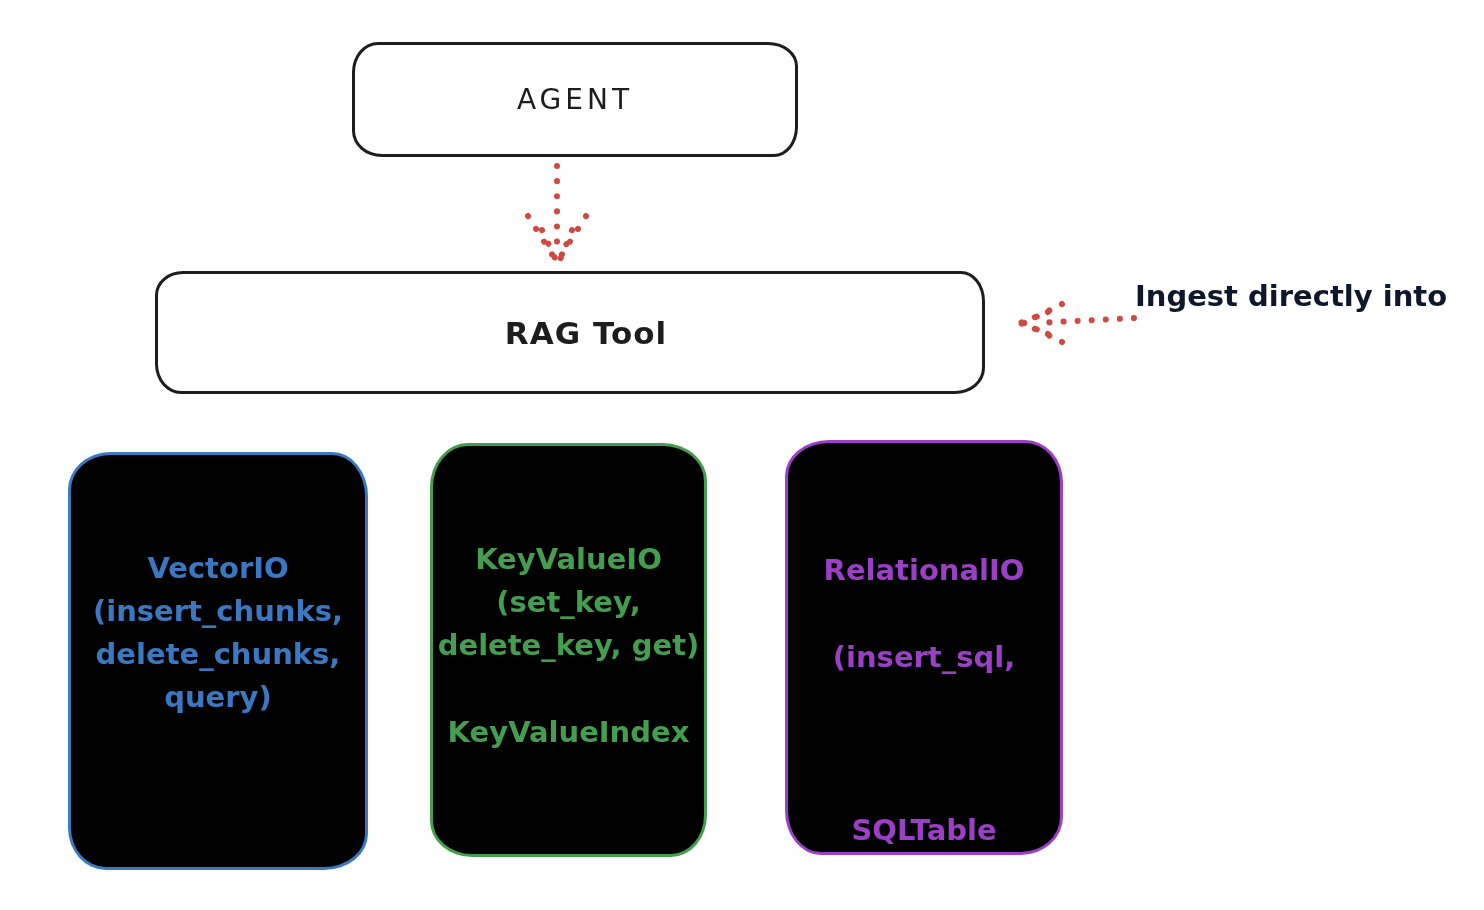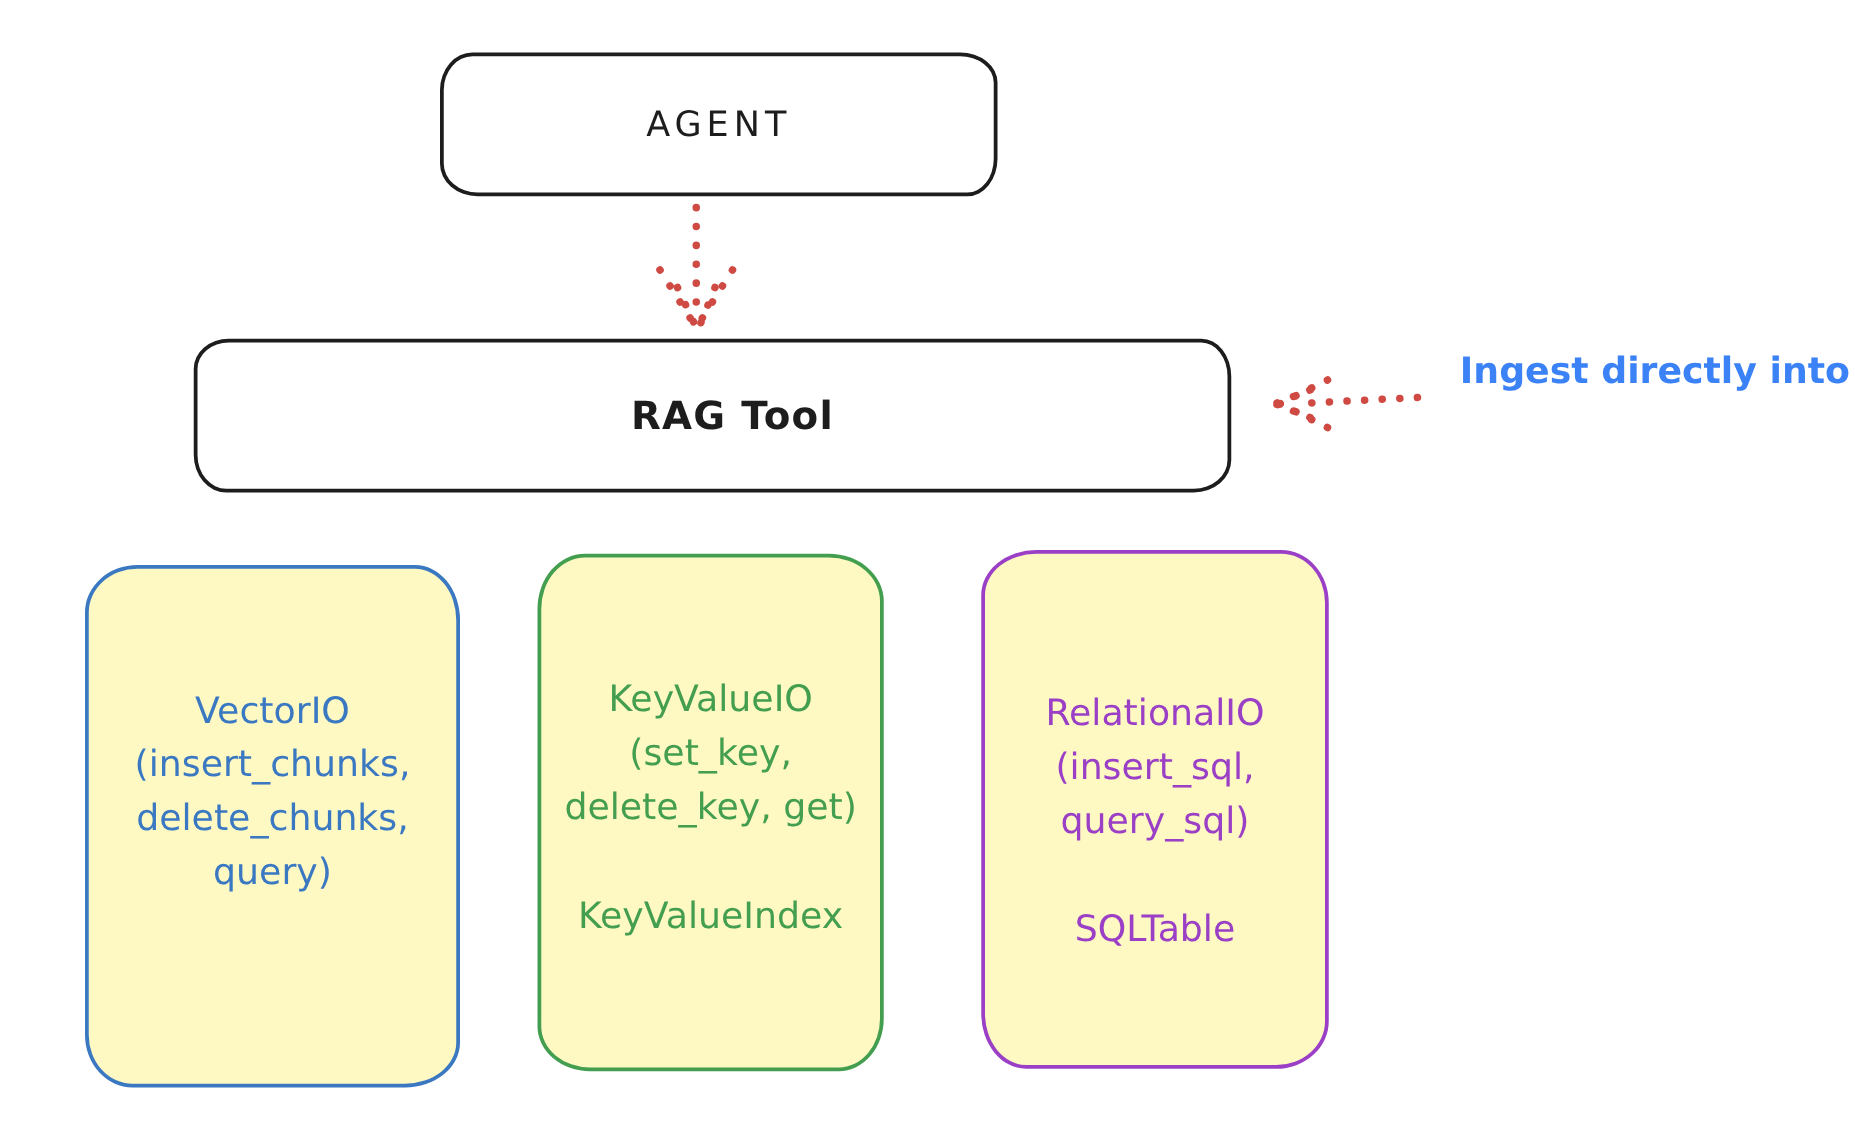--- a/index.html
+++ b/index.html
@@ -32,51 +32,52 @@
     left: 155px; top: 271px; width: 830px; height: 123px;
     border: 3.5px solid #1d1d1d;
     border-radius: 28px 24px 30px 26px / 24px 30px 26px 30px;
     display: flex; align-items: center; justify-content: center;
     color: #1d1d1d; font-size: 31px; font-weight: 600; letter-spacing: 1px; padding-left: 32px;
   }
   
   .store {
     position: absolute;
     box-sizing: border-box;
-    background: #fef9c3;
+    background: #000000;
     display: flex; flex-direction: column; align-items: center;
     text-align: center;
-    font-size: 29px; font-weight: 400; line-height: 43px;
+    font-size: 29px; font-weight: 700; line-height: 43px;
   }
   .store-blue {
     left: 68px; top: 452px; width: 300px; height: 418px;
     border: 3.5px solid #3b78c2; color: #3b78c2;
     border-radius: 42px 36px 44px 38px / 38px 44px 36px 42px;
     padding-top: 92px;
   }
   .store-green {
     left: 430px; top: 443px; width: 277px; height: 414px;
     border: 3.5px solid #449e4f; color: #449e4f;
     border-radius: 38px 44px 36px 42px / 44px 38px 42px 36px;
     padding-top: 92px;
   }
   .store-purple {
     left: 785px; top: 440px; width: 278px; height: 415px;
     border: 3.5px solid #9a3fc6; color: #9a3fc6;
     border-radius: 44px 38px 42px 36px / 36px 42px 38px 44px;
     padding-top: 106px;
+    gap: 44px;
   }
   .store .spacer { height: 44px; }
   
   .annotation-text {
     position: absolute;
     left: 1135px; top: 276px; width: 345px;
-    color: #3b82f6;
+    color: #0f172a;
     font-size: 29px; font-weight: bold; line-height: 40px;
-    text-align: right;
+    text-align: left;
   }
   .arrow-svg { position: absolute; }
   .arrow-agent-rag { left: 516px; top: 160px; }
   .arrow-annotation { left: 1010px; top: 292px; }
 </style>
 </head>
 <body>
 
 <div class="canvas">
 
@@ -124,18 +125,17 @@
     <div>KeyValueIO</div>
     <div>(set_key,</div>
     <div>delete_key, get)</div>
     <div class="spacer"></div>
     <div>KeyValueIndex</div>
   </div>
 
   <div class="store store-purple">
     <div>RelationalIO</div>
     <div>(insert_sql,</div>
-    <div>query_sql)</div>
     <div class="spacer"></div>
     <div>SQLTable</div>
   </div>
 
 </div>
 
 </body></html>

